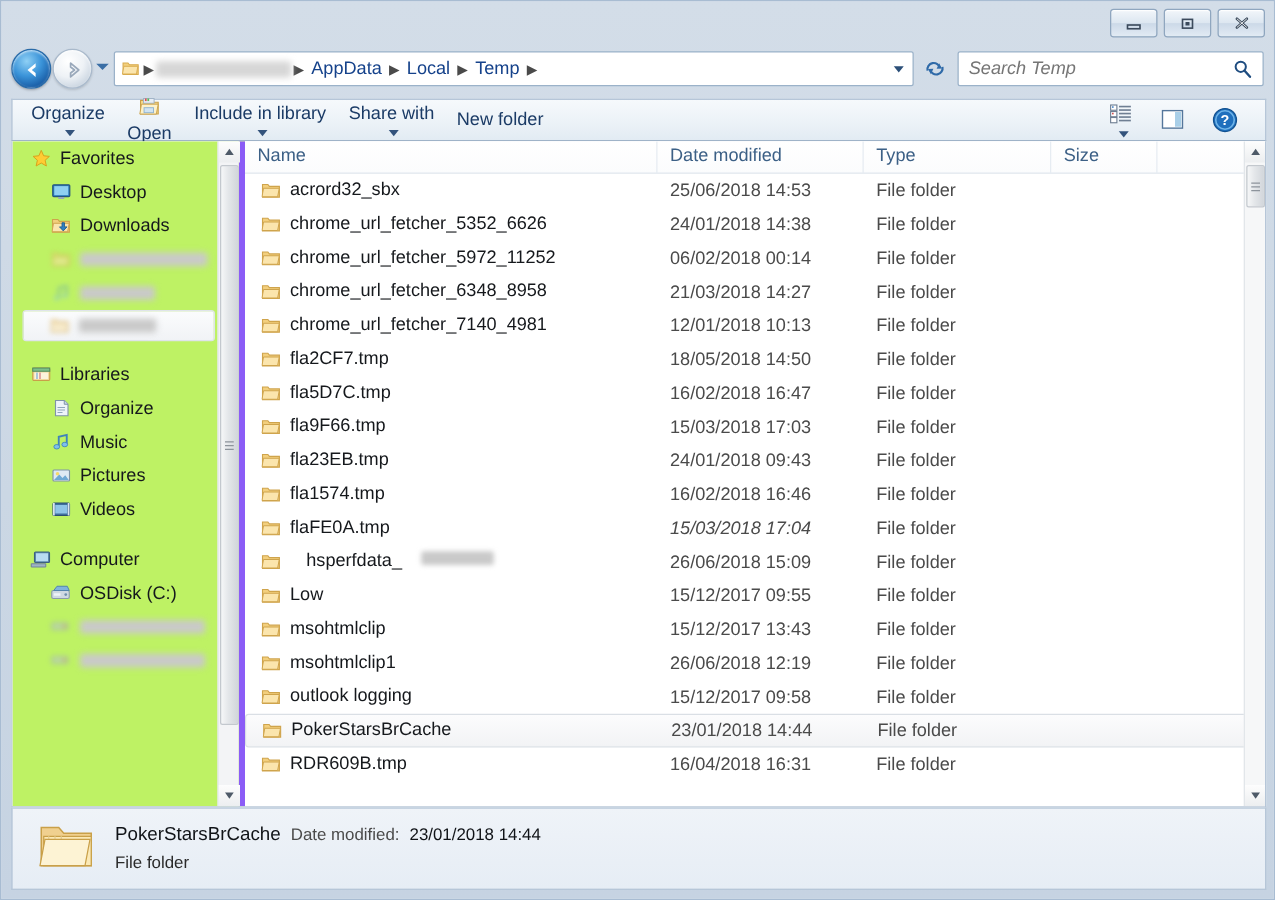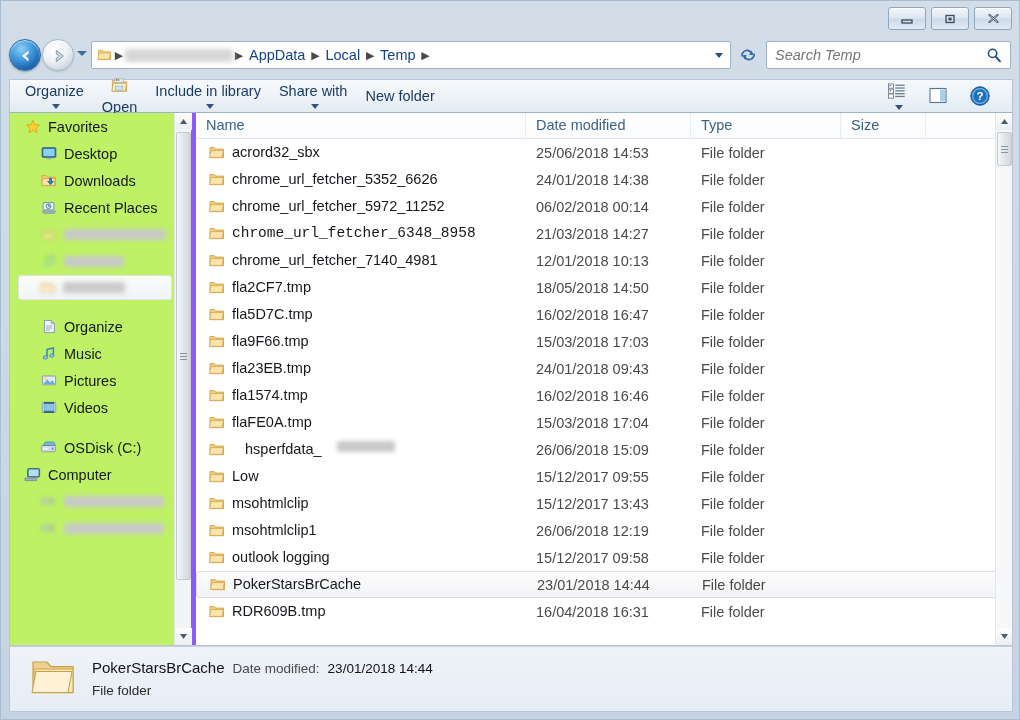--- a/index.html
+++ b/index.html
@@ -345,32 +345,20 @@
           <span class="sicon">
             <svg width="16" height="15" viewBox="0 0 16 15">
                 <path d="M1 2.6 h4.3 l1.2 1.5 h8 v8.6 h-13.5 z" fill="#f3cf7d" stroke="#cfa44c" stroke-width="0.9"></path>
                 <path d="M1.8 5.6 h12.6 l-1.3 6.8 h-12.5 z" fill="#fbe5ad" stroke="#cfa44c" stroke-width="0.8"></path>
                 <path d="M10.6 5.2 v3.3 h2 l-3 3.2 l-3-3.2 h2 v-3.3 z" fill="#2f7fc0" stroke="#1f5d90" stroke-width="0.7"></path>
               </svg>
           </span>
           <span class="slabel">Downloads</span>
         </div>
 
-        <div class="snode child">
-          <span class="sicon">
-            <svg width="16" height="15" viewBox="0 0 16 15">
-                <rect x="2" y="2.5" width="11" height="7.5" rx="1" fill="#c9d8e6" stroke="#7f93a8" stroke-width="0.9"></rect>
-                <rect x="3.1" y="3.5" width="8.8" height="5.4" fill="#eef4f9"></rect>
-                <path d="M1.2 11 h13.6 l-1.5 2.4 h-10.6 z" fill="#9fb3c6" stroke="#7f93a8" stroke-width="0.7"></path>
-                <circle cx="7.5" cy="6.2" r="2.3" fill="none" stroke="#4d7ba6" stroke-width="1"></circle>
-                <path d="M7.5 4.6 v1.7 h1.4" stroke="#4d7ba6" stroke-width="1" fill="none"></path>
-              </svg>
-          </span>
-          <span class="slabel">Recent Places</span>
-        </div>
 
         <div class="snode child">
           <span class="sicon redact">
             <svg width="16" height="15" viewBox="0 0 16 15">
                 <path d="M1 2.6 h4.3 l1.2 1.5 h8 v8.6 h-13.5 z" fill="#f3cf7d" stroke="#cfa44c" stroke-width="0.9"></path>
                 <path d="M1.8 5.6 h12.6 l-1.3 6.8 h-12.5 z" fill="#fbe5ad" stroke="#cfa44c" stroke-width="0.8"></path>
               </svg>
           </span>
           <span class="slabel redact" style="width:102px"></span>
         </div>
@@ -391,20 +379,32 @@
             <svg width="16" height="15" viewBox="0 0 16 15">
                 <path d="M1 2.6 h4.3 l1.2 1.5 h8 v8.6 h-13.5 z" fill="#f3cf7d" stroke="#cfa44c" stroke-width="0.9"></path>
                 <path d="M1.8 5.6 h12.6 l-1.3 6.8 h-12.5 z" fill="#fbe5ad" stroke="#cfa44c" stroke-width="0.8"></path>
               </svg>
           </span>
           <span class="slabel redact" style="width:62px"></span>
         </div>
 
         <div class="sgap"></div>
 
+        <div class="snode head">
+          <span class="sicon">
+            <svg width="16" height="15" viewBox="0 0 16 15">
+                <rect x="1.2" y="2.4" width="13.6" height="10" rx="1" fill="#f0d79a" stroke="#c9a049" stroke-width="0.9"></rect>
+                <rect x="1.2" y="2.4" width="13.6" height="2.6" fill="#7fc08a" stroke="#4e8a5c" stroke-width="0.8"></rect>
+                <rect x="2.5" y="6" width="11" height="5.2" fill="#fcf3dc"></rect>
+                <rect x="4" y="6" width="1.2" height="5.2" fill="#8fb8d8"></rect>
+                <rect x="6.4" y="6" width="1.2" height="5.2" fill="#d98f8f"></rect>
+              </svg>
+          </span>
+          <span class="slabel">Libraries</span>
+        </div>
 
         <div class="snode child">
           <span class="sicon">
             <svg width="16" height="15" viewBox="0 0 16 15">
                 <path d="M3.4 1.4 h7 l3 3 v9.2 h-10 z" fill="#eef4f9" stroke="#7f93a8" stroke-width="0.9"></path>
                 <path d="M10.4 1.4 v3 h3" fill="#c9d8e6" stroke="#7f93a8" stroke-width="0.8"></path>
                 <path d="M5 7 h6 M5 9 h6 M5 11 h4" stroke="#8fa6bc" stroke-width="0.9"></path>
               </svg>
           </span>
           <span class="slabel">Organize</span>
@@ -438,42 +438,42 @@
                 <rect x="1.4" y="2.4" width="13.2" height="10" rx="0.8" fill="#3f6f9c" stroke="#2b4f73" stroke-width="0.9"></rect>
                 <rect x="3.2" y="4" width="9.6" height="6.8" fill="#8ec4e8"></rect>
                 <rect x="1.4" y="2.4" width="1.4" height="10" fill="#d9e4ee"></rect>
                 <rect x="13.2" y="2.4" width="1.4" height="10" fill="#d9e4ee"></rect>
               </svg>
           </span>
           <span class="slabel">Videos</span>
         </div>
 
         <div class="sgap"></div>
+
+        <div class="snode head">
+          <span class="sicon">
+            <svg width="17" height="15" viewBox="0 0 17 15">
+                <rect x="3.6" y="1.6" width="12" height="8.4" rx="0.8" fill="#5d88ae" stroke="#3c6080" stroke-width="0.9"></rect>
+                <rect x="4.8" y="2.6" width="9.6" height="6.4" fill="#b8dcf2"></rect>
+                <path d="M1 11 h11.6 v2.6 h-11.6 z" fill="#9fb3c6" stroke="#6f8398" stroke-width="0.8"></path>
+              </svg>
+          </span>
+          <span class="slabel">Computer</span>
+        </div>
 
         <div class="snode child">
           <span class="sicon">
             <svg width="17" height="15" viewBox="0 0 17 15">
                 <rect x="1.4" y="5.4" width="14" height="6.4" rx="1.2" fill="#cfd9e2" stroke="#8a9aab" stroke-width="0.9"></rect>
                 <path d="M3 5.4 L5.6 2 h8.2 l1.6 3.4 z" fill="#7fb4dc" stroke="#5284ae" stroke-width="0.8"></path>
                 <circle cx="12.6" cy="8.6" r="1.1" fill="#6f8fae"></circle>
                 <rect x="3" y="7.6" width="5.4" height="2" fill="#eef3f8"></rect>
               </svg>
           </span>
           <span class="slabel">OSDisk (C:)</span>
-        </div>
-
-        <div class="snode head">
-          <span class="sicon">
-            <svg width="17" height="15" viewBox="0 0 17 15">
-                <rect x="3.6" y="1.6" width="12" height="8.4" rx="0.8" fill="#5d88ae" stroke="#3c6080" stroke-width="0.9"></rect>
-                <rect x="4.8" y="2.6" width="9.6" height="6.4" fill="#b8dcf2"></rect>
-                <path d="M1 11 h11.6 v2.6 h-11.6 z" fill="#9fb3c6" stroke="#6f8398" stroke-width="0.8"></path>
-              </svg>
-          </span>
-          <span class="slabel">Computer</span>
         </div>
 
         <div class="snode child">
           <span class="sicon redact">
             <svg width="17" height="15" viewBox="0 0 17 15">
                 <rect x="1.4" y="4" width="13" height="6" rx="1" fill="#b8c4d0" stroke="#8a9aab" stroke-width="0.9"></rect>
                 <circle cx="11.6" cy="7" r="1.3" fill="#d05050"></circle>
               </svg>
           </span>
           <span class="slabel redact" style="width:100px"></span>
@@ -567,21 +567,21 @@
                   <path d="M1.8 5.6 h12.6 l-1.3 6.8 h-12.5 z" fill="#fbe5ad" stroke="#cfa44c" stroke-width="0.8"></path>
                 </svg>
               </span>
               <span>chrome_url_fetcher_5972_11252</span>
             </div>
             <div class="cdate" style="width: 165px; padding-left: 10px;">06/02/2018 00:14</div>
             <div class="ctype" style="width: 150px; padding-left: 10px;">File folder</div>
             <div class="csize" style="width: 85px; padding-left: 10px;"></div>
           </div>
           <div class="row">
-            <div class="cname" style="width: 330px; font-family: Liberation Mono, monospace;">
+            <div class="cname" style="width: 330px;">
               <span class="sicon">
                 <svg width="16" height="15" viewBox="0 0 16 15">
                   <path d="M1 2.6 h4.3 l1.2 1.5 h8 v8.6 h-13.5 z" fill="#f3cf7d" stroke="#cfa44c" stroke-width="0.9"></path>
                   <path d="M1.8 5.6 h12.6 l-1.3 6.8 h-12.5 z" fill="#fbe5ad" stroke="#cfa44c" stroke-width="0.8"></path>
                 </svg>
               </span>
               <span>chrome_url_fetcher_6348_8958</span>
             </div>
             <div class="cdate" style="width: 165px; padding-left: 10px;">21/03/2018 14:27</div>
             <div class="ctype" style="width: 150px; padding-left: 10px;">File folder</div>
@@ -674,21 +674,21 @@
           <div class="row">
             <div class="cname" style="width: 330px;">
               <span class="sicon">
                 <svg width="16" height="15" viewBox="0 0 16 15">
                   <path d="M1 2.6 h4.3 l1.2 1.5 h8 v8.6 h-13.5 z" fill="#f3cf7d" stroke="#cfa44c" stroke-width="0.9"></path>
                   <path d="M1.8 5.6 h12.6 l-1.3 6.8 h-12.5 z" fill="#fbe5ad" stroke="#cfa44c" stroke-width="0.8"></path>
                 </svg>
               </span>
               <span>flaFE0A.tmp</span>
             </div>
-            <div class="cdate" style="width: 165px; padding-left: 10px;">15/03/2018 17:04</div>
+            <div class="cdate" style="width: 165px; padding-left: 10px; font-style: italic;">15/03/2018 17:04</div>
             <div class="ctype" style="width: 150px; padding-left: 10px;">File folder</div>
             <div class="csize" style="width: 85px; padding-left: 10px;"></div>
           </div>
           <div class="row">
             <div class="cname" style="width: 330px; gap: 20px;">
               <span class="sicon">
                 <svg width="16" height="15" viewBox="0 0 16 15">
                   <path d="M1 2.6 h4.3 l1.2 1.5 h8 v8.6 h-13.5 z" fill="#f3cf7d" stroke="#cfa44c" stroke-width="0.9"></path>
                   <path d="M1.8 5.6 h12.6 l-1.3 6.8 h-12.5 z" fill="#fbe5ad" stroke="#cfa44c" stroke-width="0.8"></path>
                 </svg>

